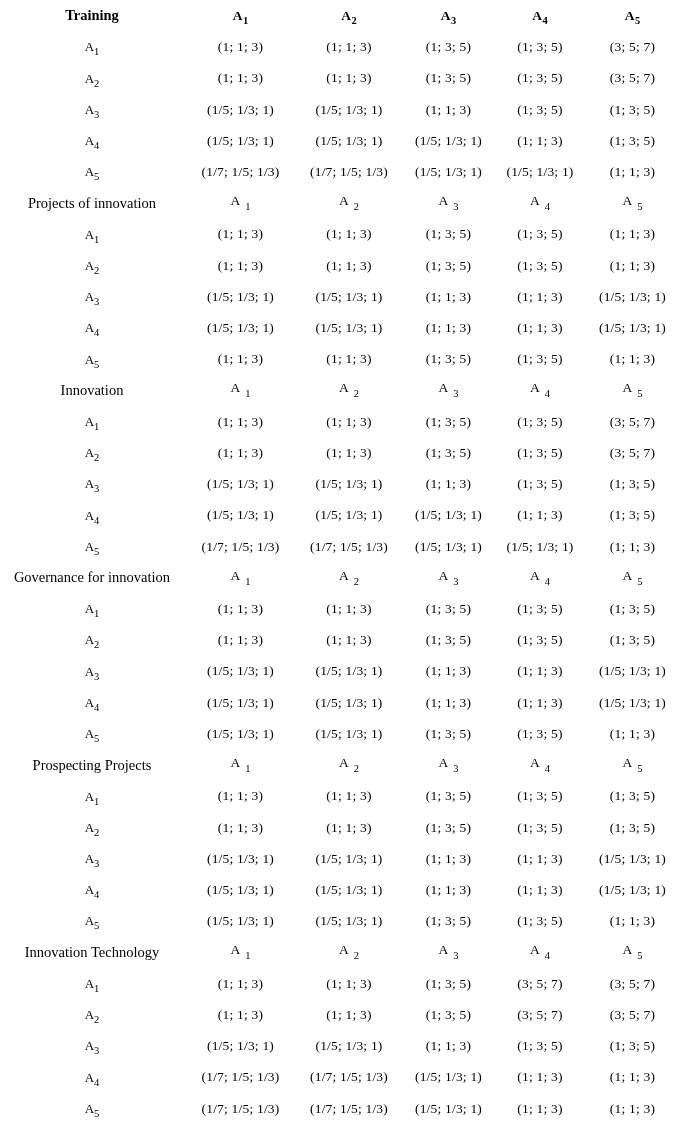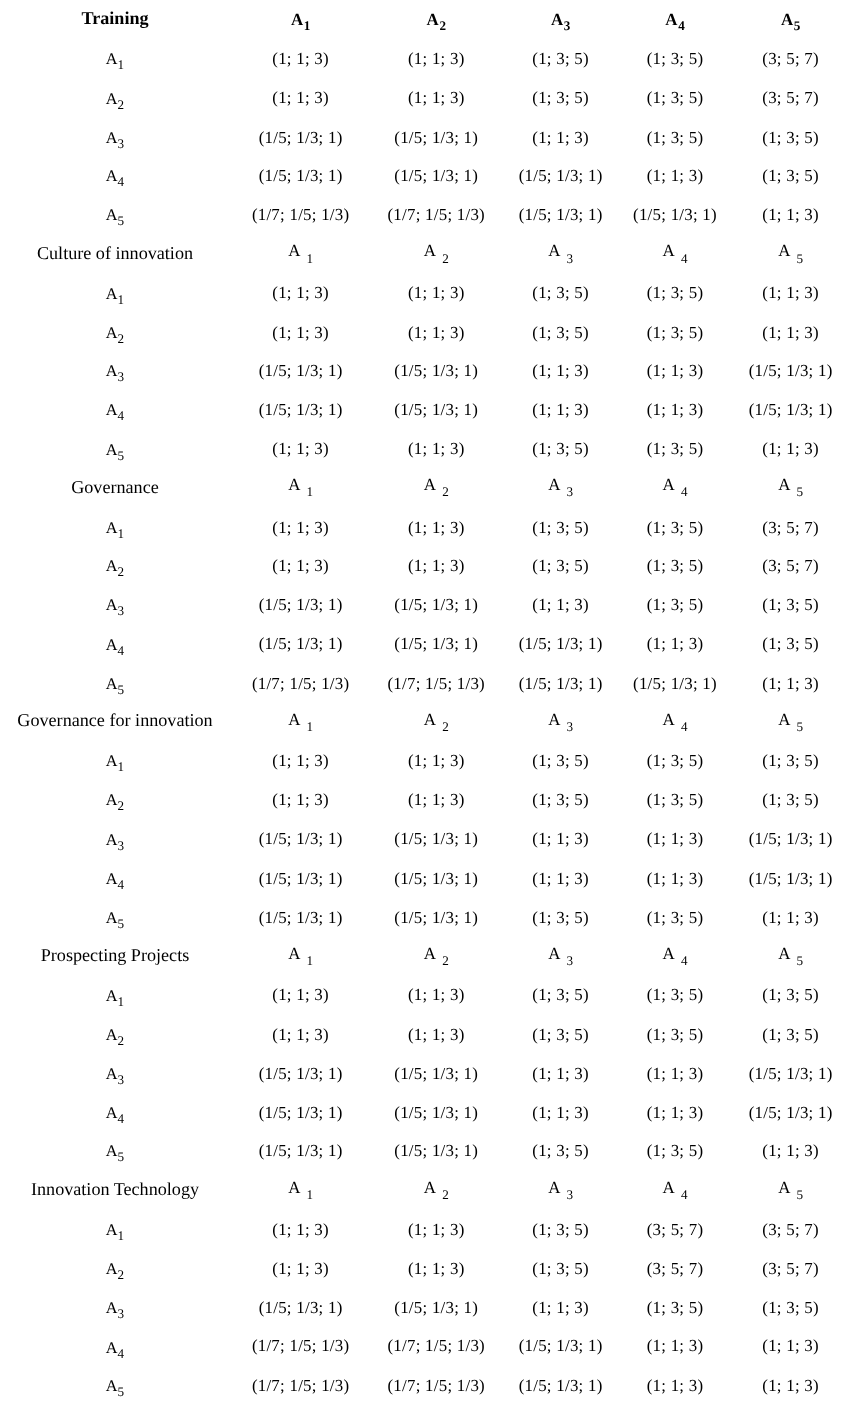--- a/index.html
+++ b/index.html
@@ -89,71 +89,71 @@
         <div class="cell rowlabel"><span>A</span><sub>5</sub></div>
         <div class="cell value">(1/7; 1/5; 1/3)</div>
         <div class="cell value">(1/7; 1/5; 1/3)</div>
         <div class="cell value">(1/5; 1/3; 1)</div>
         <div class="cell value">(1/5; 1/3; 1)</div>
         <div class="cell value">(1; 1; 3)</div>
       </div>
     </div>
     <div class="block">
       <div class="row">
-        <div class="cell title-cell">Culture of innovation</div>
-        <div class="cell hdr regular-spaced"><span class="hdr-base">A</span><sub>1</sub></div>
-        <div class="cell hdr regular-spaced"><span class="hdr-base">A</span><sub>2</sub></div>
-        <div class="cell hdr regular-spaced"><span class="hdr-base">A</span><sub>3</sub></div>
-        <div class="cell hdr regular-spaced"><span class="hdr-base">A</span><sub>4</sub></div>
-        <div class="cell hdr regular-spaced"><span class="hdr-base">A</span><sub>5</sub></div>
-      </div>
-      <div class="row">
-        <div class="cell rowlabel"><span>A</span><sub>1</sub></div>
-        <div class="cell value">(1; 1; 3)</div>
-        <div class="cell value">(1; 1; 3)</div>
-        <div class="cell value">(1; 3; 5)</div>
-        <div class="cell value">(1; 3; 5)</div>
-        <div class="cell value">(1; 1; 3)</div>
-      </div>
-      <div class="row">
-        <div class="cell rowlabel"><span>A</span><sub>2</sub></div>
-        <div class="cell value">(1; 1; 3)</div>
-        <div class="cell value">(1; 1; 3)</div>
-        <div class="cell value">(1; 3; 5)</div>
-        <div class="cell value">(1; 3; 5)</div>
-        <div class="cell value">(1; 1; 3)</div>
-      </div>
-      <div class="row">
-        <div class="cell rowlabel"><span>A</span><sub>3</sub></div>
-        <div class="cell value">(1/5; 1/3; 1)</div>
-        <div class="cell value">(1/5; 1/3; 1)</div>
-        <div class="cell value">(1; 1; 3)</div>
-        <div class="cell value">(1; 1; 3)</div>
-        <div class="cell value">(1/5; 1/3; 1)</div>
-      </div>
-      <div class="row">
-        <div class="cell rowlabel"><span>A</span><sub>4</sub></div>
-        <div class="cell value">(1/5; 1/3; 1)</div>
-        <div class="cell value">(1/5; 1/3; 1)</div>
-        <div class="cell value">(1; 1; 3)</div>
-        <div class="cell value">(1; 1; 3)</div>
-        <div class="cell value">(1/5; 1/3; 1)</div>
-      </div>
-      <div class="row">
-        <div class="cell rowlabel"><span>A</span><sub>5</sub></div>
-        <div class="cell value">(1; 1; 3)</div>
-        <div class="cell value">(1; 1; 3)</div>
-        <div class="cell value">(1; 3; 5)</div>
-        <div class="cell value">(1; 3; 5)</div>
-        <div class="cell value">(1; 1; 3)</div>
-      </div>
-    </div>
-    <div class="block">
-      <div class="row">
-        <div class="cell title-cell">Governance</div>
+        <div class="cell title-cell">Projects of innovation</div>
+        <div class="cell hdr regular-spaced"><span class="hdr-base">A</span><sub>1</sub></div>
+        <div class="cell hdr regular-spaced"><span class="hdr-base">A</span><sub>2</sub></div>
+        <div class="cell hdr regular-spaced"><span class="hdr-base">A</span><sub>3</sub></div>
+        <div class="cell hdr regular-spaced"><span class="hdr-base">A</span><sub>4</sub></div>
+        <div class="cell hdr regular-spaced"><span class="hdr-base">A</span><sub>5</sub></div>
+      </div>
+      <div class="row">
+        <div class="cell rowlabel"><span>A</span><sub>1</sub></div>
+        <div class="cell value">(1; 1; 3)</div>
+        <div class="cell value">(1; 1; 3)</div>
+        <div class="cell value">(1; 3; 5)</div>
+        <div class="cell value">(1; 3; 5)</div>
+        <div class="cell value">(1; 1; 3)</div>
+      </div>
+      <div class="row">
+        <div class="cell rowlabel"><span>A</span><sub>2</sub></div>
+        <div class="cell value">(1; 1; 3)</div>
+        <div class="cell value">(1; 1; 3)</div>
+        <div class="cell value">(1; 3; 5)</div>
+        <div class="cell value">(1; 3; 5)</div>
+        <div class="cell value">(1; 1; 3)</div>
+      </div>
+      <div class="row">
+        <div class="cell rowlabel"><span>A</span><sub>3</sub></div>
+        <div class="cell value">(1/5; 1/3; 1)</div>
+        <div class="cell value">(1/5; 1/3; 1)</div>
+        <div class="cell value">(1; 1; 3)</div>
+        <div class="cell value">(1; 1; 3)</div>
+        <div class="cell value">(1/5; 1/3; 1)</div>
+      </div>
+      <div class="row">
+        <div class="cell rowlabel"><span>A</span><sub>4</sub></div>
+        <div class="cell value">(1/5; 1/3; 1)</div>
+        <div class="cell value">(1/5; 1/3; 1)</div>
+        <div class="cell value">(1; 1; 3)</div>
+        <div class="cell value">(1; 1; 3)</div>
+        <div class="cell value">(1/5; 1/3; 1)</div>
+      </div>
+      <div class="row">
+        <div class="cell rowlabel"><span>A</span><sub>5</sub></div>
+        <div class="cell value">(1; 1; 3)</div>
+        <div class="cell value">(1; 1; 3)</div>
+        <div class="cell value">(1; 3; 5)</div>
+        <div class="cell value">(1; 3; 5)</div>
+        <div class="cell value">(1; 1; 3)</div>
+      </div>
+    </div>
+    <div class="block">
+      <div class="row">
+        <div class="cell title-cell">Innovation</div>
         <div class="cell hdr regular-spaced"><span class="hdr-base">A</span><sub>1</sub></div>
         <div class="cell hdr regular-spaced"><span class="hdr-base">A</span><sub>2</sub></div>
         <div class="cell hdr regular-spaced"><span class="hdr-base">A</span><sub>3</sub></div>
         <div class="cell hdr regular-spaced"><span class="hdr-base">A</span><sub>4</sub></div>
         <div class="cell hdr regular-spaced"><span class="hdr-base">A</span><sub>5</sub></div>
       </div>
       <div class="row">
         <div class="cell rowlabel"><span>A</span><sub>1</sub></div>
         <div class="cell value">(1; 1; 3)</div>
         <div class="cell value">(1; 1; 3)</div>

